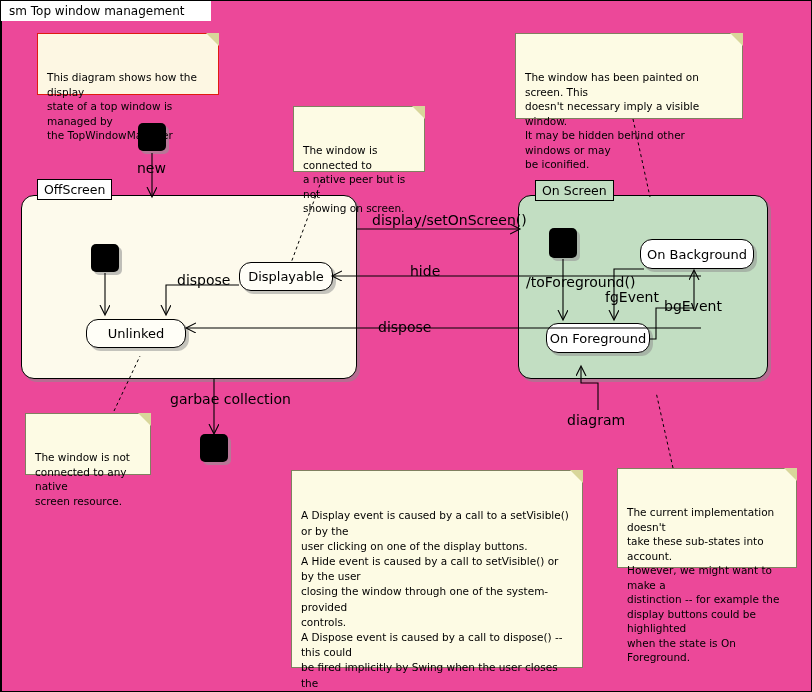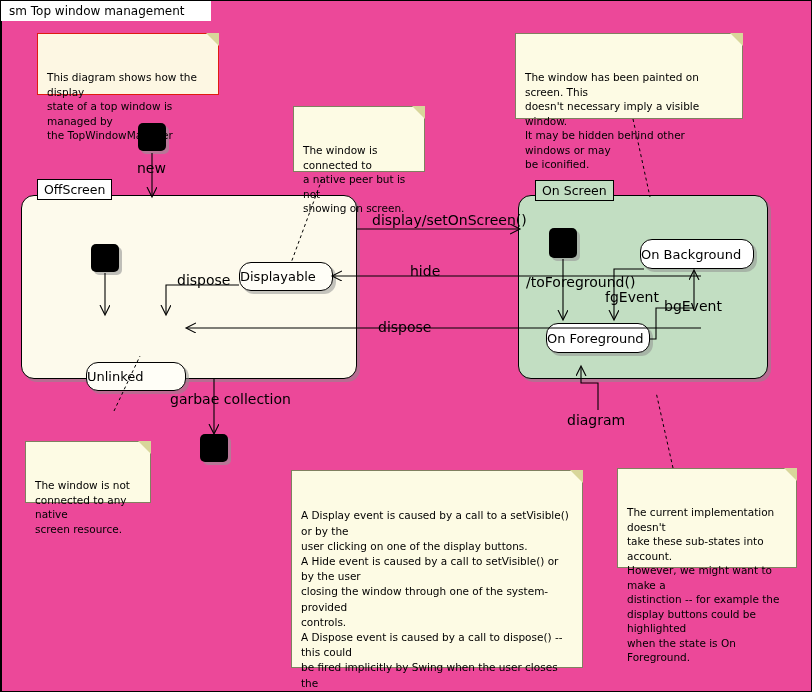--- a/index.html
+++ b/index.html
@@ -99,21 +99,21 @@
     border: 1px solid #000;
     border-radius: 12px;
     box-sizing: border-box;
     text-align: center;
     font-size: 13px;
     color: #000;
     box-shadow: 3px 3px 0 rgba(140,140,140,0.5);
     z-index: 3;
     display: flex;
     align-items: center;
-    justify-content: flex-start;
+    justify-content: center;
   }
   .state.white { background: #ffffff; }
 
   
   .pseudo {
     position: absolute;
     background: #000000;
     border-radius: 5px;
     box-shadow: 3px 3px 0 rgba(150,150,150,0.6);
     z-index: 3;
@@ -193,21 +193,21 @@
 be iconified.</span>
   </div>
 
   <div class="note" style="left:272px; top:105px; width:132px; height:66px;margin-left:20px;">
     <span class="fold"></span>
     <span>The window is connected to
 a native peer but is not
 showing on screen.</span>
   </div>
 
-  <div class="note" style="left:24px; top:412px; width:126px; height:62px;margin-top:28px;">
+  <div class="note" style="left:24px; top:412px; width:126px; height:62px;">
     <span class="fold"></span>
     <span>The window is not
 connected to any native
 screen resource.</span>
   </div>
 
   <div class="note" style="left:290px; top:469px; width:292px; height:198px; line-height:15.2px;">
     <span class="fold"></span>
     <span>A Display event is caused by a call to a setVisible() or by the
 user clicking on one of the display buttons.
@@ -246,21 +246,21 @@
 
   <div class="pseudo" style="left:137px; top:122px; width:28px; height:28px;"></div>
   <div class="pseudo" style="left:90px; top:243px; width:28px; height:28px;"></div>
   <div class="pseudo" style="left:548px; top:227px; width:28px; height:30px;"></div>
   <div class="pseudo" style="left:199px; top:433px; width:28px; height:28px;"></div>
 
   <div class="state" style="left:238px; top:261px; width:94px; height:29px;">
     <span>Displayable</span>
   </div>
 
-  <div class="state" style="left:85px; top:318px; width:100px; height:29px;margin-top:43px;">
+  <div class="state" style="left:85px; top:318px; width:100px; height:29px;">
     <span>Unlinked</span>
   </div>
 
   <div class="state white" style="left:545px; top:322px; width:104px; height:30px;">
     <span>On Foreground</span>
   </div>
 
   <div class="state white" style="left:639px; top:238px; width:114px; height:30px;">
     <span>On Background</span>
   </div>

